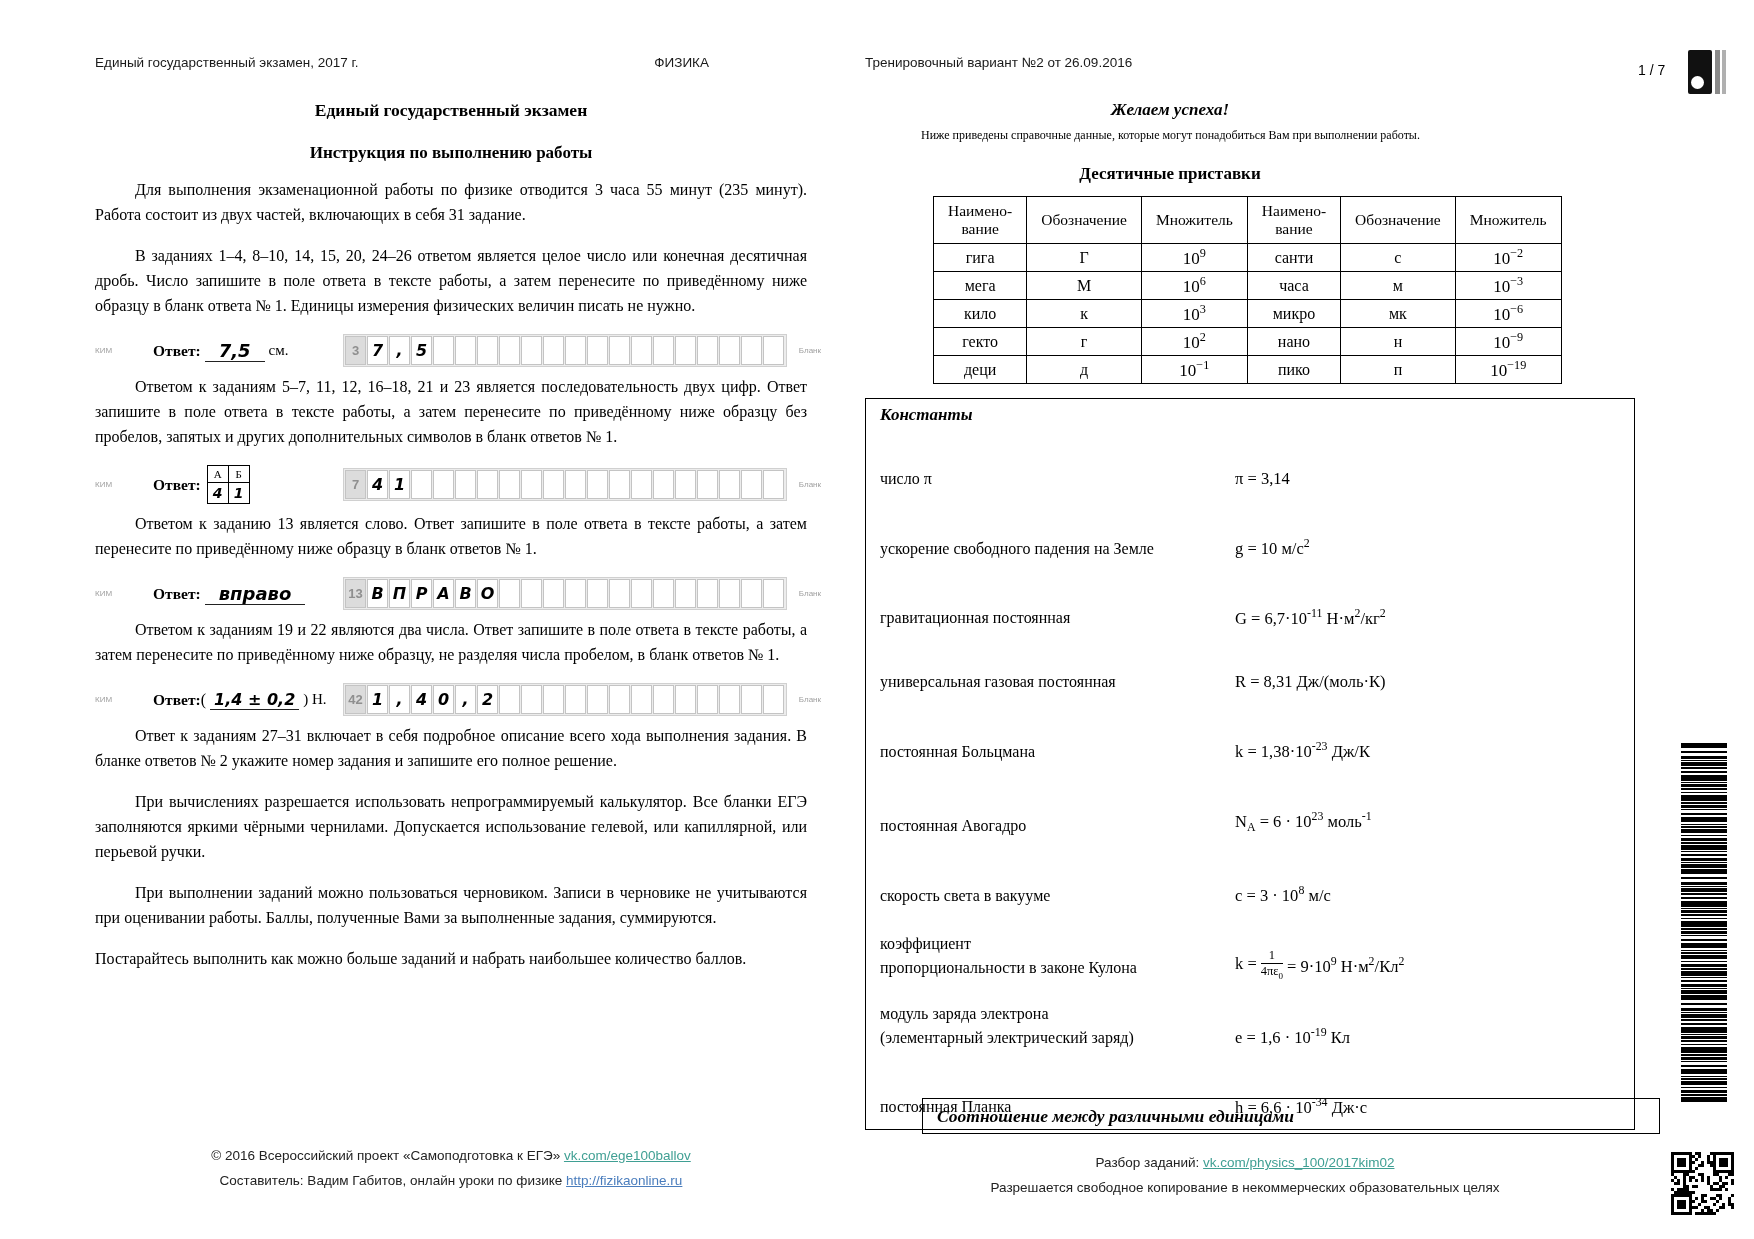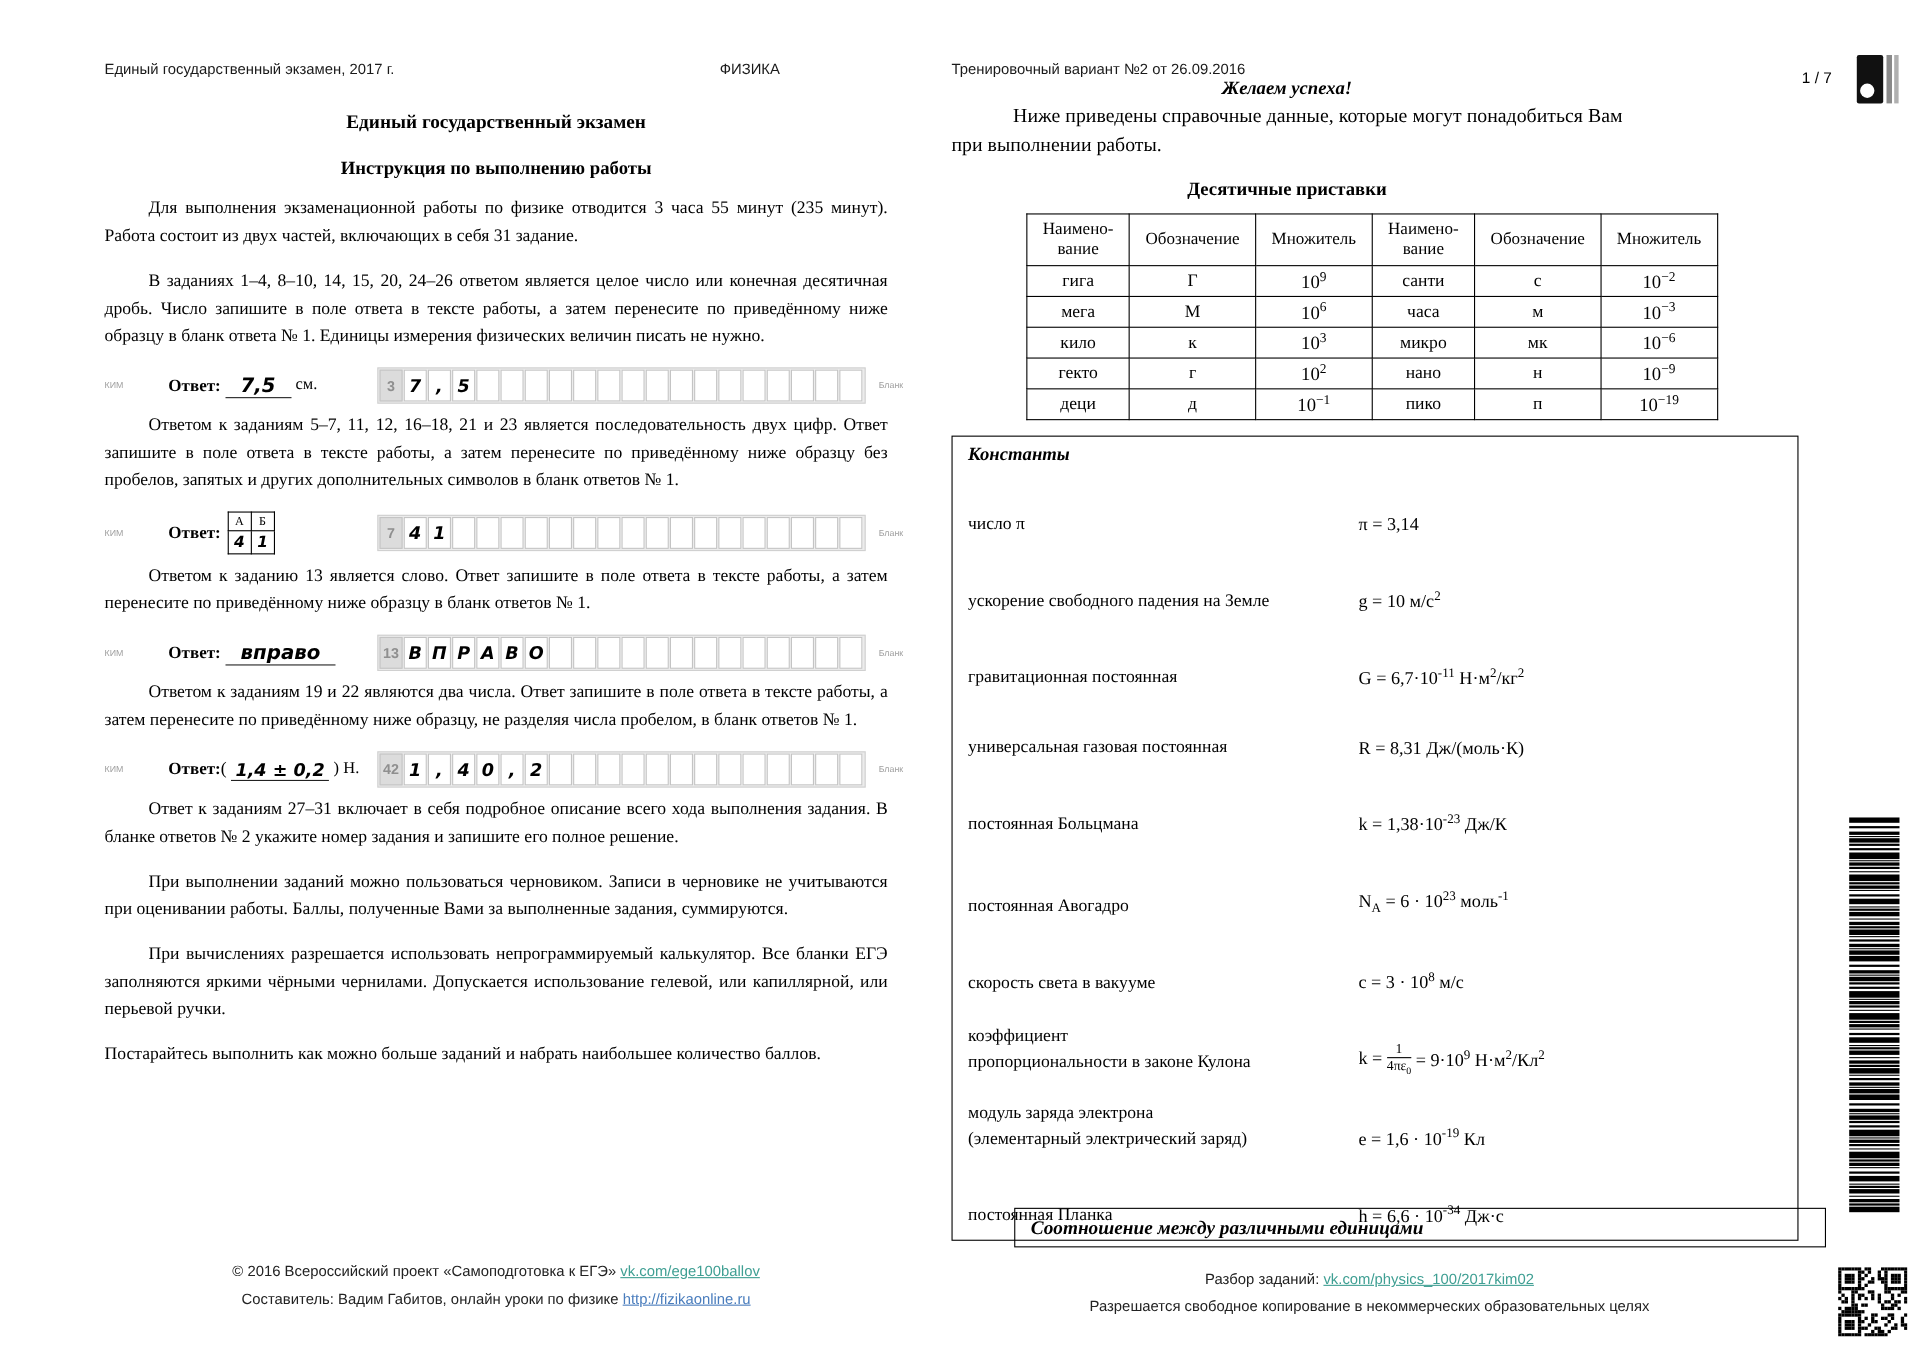--- a/index.html
+++ b/index.html
@@ -40,22 +40,22 @@
   table.ab td{font-family:"DejaVu Sans", sans-serif;font-style:italic;font-weight:bold;font-size:14px;height:20px;}
 
   .footer{position:absolute;top:1088px;width:712px;text-align:center;
     font-family:"Liberation Sans", sans-serif;font-size:13.5px;line-height:25px;color:#222;}
   a.link{text-decoration:underline;cursor:pointer;}
 
   
   .rp{left:865px;top:55px;width:795px;}
   .rp .page-hdr{padding-right:185px;}
   .pagenum{left:1638px;top:62px;font-family:"Liberation Sans", sans-serif;font-size:14px;}
-  .wish{width:610px;text-align:center;font-weight:bold;font-style:italic;font-size:17px;}
-  .intro{width:610px;font-size:18px;line-height:26px;text-align:justify;text-indent:56px;margin-top:2px;}
+  .wish{width:610px;text-align:center;font-weight:bold;font-style:italic;font-size:17px;margin-top:30px;}
+  .intro{width:610px;font-size:12px;line-height:26px;text-align:justify;text-indent:56px;margin-top:2px;}
   .tbl-title{width:610px;text-align:center;font-weight:bold;font-size:17px;margin:16px 0 12px 0;}
   table.prefix{border-collapse:collapse;margin-left:68px;}
   table.prefix th,table.prefix td{border:1.5px solid #000;text-align:center;font-weight:normal;}
   table.prefix th{font-size:15.5px;line-height:18px;white-space:pre-line;padding:3px 14px;height:40px;}
   table.prefix td{font-size:16px;height:27px;padding:0 12px;}
   table.prefix td.mult{font-size:17px;}
   sup{font-size:0.72em;}
   sub{font-size:0.72em;}
 
   .const-box{width:770px;border:1.5px solid #000;margin-top:14px;padding:6px 14px 10px 14px;box-sizing:border-box;}
@@ -243,22 +243,22 @@
         <span class="cell"></span>
         <span class="cell"></span>
         <span class="cell"></span>
         <span class="cell"></span>
       </span>
     <span class="strip-spacer"></span>
     <span class="mlabel right">Бланк</span>
   </div>
 
   <p class="para">Ответ к заданиям 27–31 включает в себя подробное описание всего хода выполнения задания. В бланке ответов № 2 укажите номер задания и запишите его полное решение.</p>
+  <p class="para">При вычислениях разрешается использовать непрограммируемый калькулятор. Все бланки ЕГЭ заполняются яркими чёрными чернилами. Допускается использование гелевой, или капиллярной, или перьевой ручки.</p>
   <p class="para">При выполнении заданий можно пользоваться черновиком. Записи в черновике не учитываются при оценивании работы. Баллы, полученные Вами за выполненные задания, суммируются.</p>
-  <p class="para">При вычислениях разрешается использовать непрограммируемый калькулятор. Все бланки ЕГЭ заполняются яркими чёрными чернилами. Допускается использование гелевой, или капиллярной, или перьевой ручки.</p>
   <p class="para noindent">Постарайтесь выполнить как можно больше заданий и набрать наибольшее количество баллов.</p>
 
   <div class="footer">
     <div>
       <span>© 2016 Всероссийский проект «Самоподготовка к ЕГЭ» </span><a class="link" id="lnk1" style="color: rgb(63, 159, 147);">vk.com/ege100ballov</a>
     </div>
     <div>
       <span>Составитель: Вадим Габитов, онлайн уроки по физике </span><a class="link" id="lnk2" style="color: rgb(74, 125, 189);">http://fizikaonline.ru</a>
     </div>
   </div>

